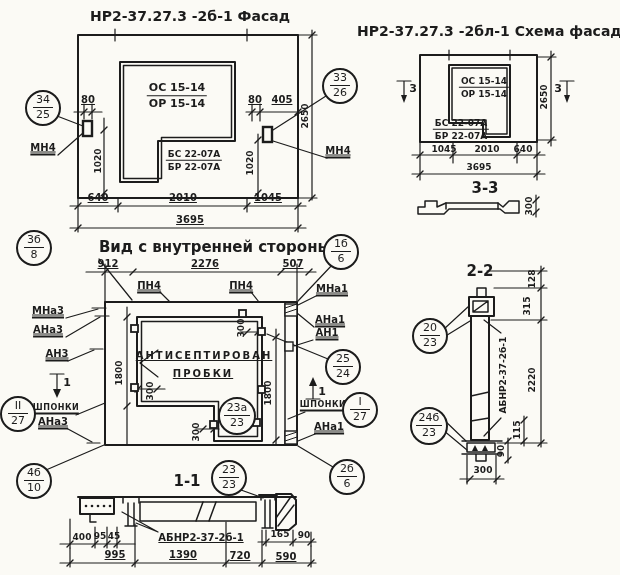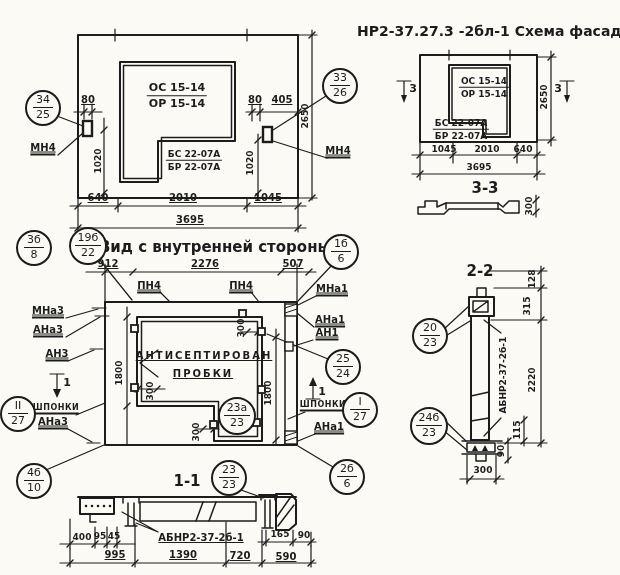--- a/index.html
+++ b/index.html
@@ -139,20 +139,21 @@
     <rect x="239" y="310" width="7" height="7"></rect>
     <rect x="285" y="304" width="12" height="12" stroke-width="1.4"></rect>
     <rect x="285" y="342" width="8" height="9" stroke-width="1.4"></rect>
     <rect x="285" y="431" width="12" height="13" stroke-width="1.4"></rect>
   </g>
   <g stroke="#1c1c1c" stroke-width="1" fill="none">
     <path d="M285,308 L297,304 M285,313 L297,309 M285,436 L297,432 M285,441 L297,437"></path>
   </g>
 </svg>
 
+<div class="lbl t14" style="left:190px;top:16px">НР2-37.27.3 -2б-1 Фасад</div>
 <div class="frac f11" style="left:177px;top:96px">
   <span class="fr-t">ОС 15-14</span>
   <span class="fr-b">ОР 15-14</span>
 </div>
 <div class="frac f9" style="left:194px;top:161px">
   <span class="fr-t">БС 22-07А</span>
   <span class="fr-b">БР 22-07А</span>
 </div>
 <div class="co" style="left:43px;top:108px">
   <span class="fr-t">34</span>
@@ -191,24 +192,20 @@
 <div class="lbl t9" style="left:487px;top:149px">2010</div>
 <div class="lbl t9" style="left:523px;top:149px">640</div>
 <div class="lbl t9" style="left:479px;top:167px">3695</div>
 <div class="lbl t15" style="left:485px;top:188px">3-3</div>
 <div class="vlbl t9" style="left:529px;top:206px">300</div>
 
 <div class="lbl t15" style="left:215px;top:247px">Вид с внутренней стороны</div>
 <div class="co" style="left:34px;top:248px">
   <span class="fr-t">3б</span>
   <span class="fr-b">8</span>
-</div>
-<div class="co" style="left:88px;top:246px;width:34px;height:34px">
-  <span class="fr-t">19б</span>
-  <span class="fr-b">22</span>
 </div>
 <div class="co" style="left:341px;top:252px">
   <span class="fr-t">1б</span>
   <span class="fr-b">6</span>
 </div>
 <div class="lbl t10" style="left:108px;top:264px">912</div>
 <div class="lbl t10" style="left:205px;top:264px">2276</div>
 <div class="lbl t10" style="left:293px;top:264px">507</div>
 <div class="lbl t10 ul" style="left:149px;top:287px">ПН4</div>
 <div class="lbl t10 ul" style="left:241px;top:287px">ПН4</div>

